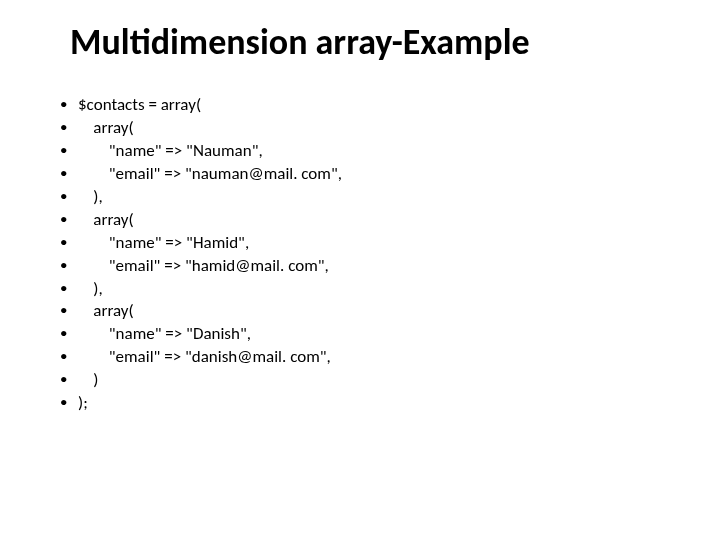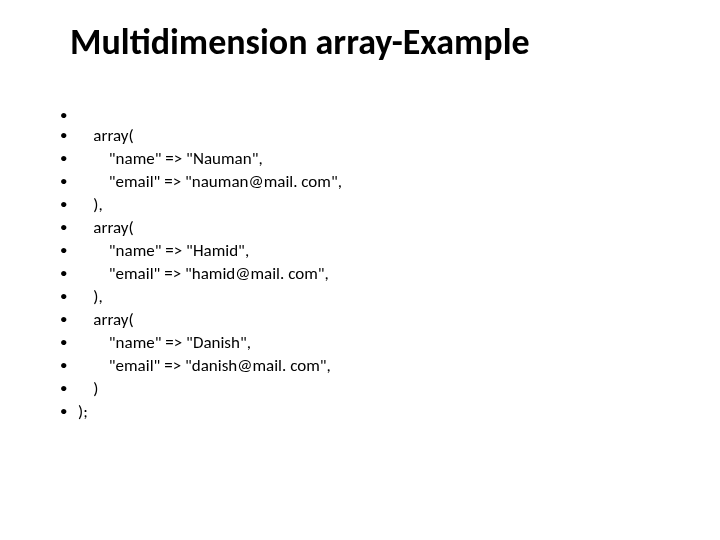--- a/index.html
+++ b/index.html
@@ -6,21 +6,21 @@
     body {
       width: 720px;
       height: 540px;
       background: #fff;
       font-family: Calibri, Arial, sans-serif;
       padding: 20px 50px;
     }
     .title {
       font-size: 36px;
       color: #000;
-      margin-bottom: 41px;
+      margin-bottom: 30px;
       margin-left: 20px;
     }
     .content {
       margin-left: 10px;
     }
     .line {
       display: flex;
       align-items: flex-start;
       font-size: 17px;
       line-height: 1.35;
@@ -36,20 +36,21 @@
     }
   </style>
 </head>
 <body>
 
 <h1 class="title">Multidimension array-Example</h1>
 
 <div class="content">
   <div class="line">
       <span class="bullet">•</span>
+      <span class="code-text">$contacts = array(</span>
     </div>
   <div class="line">
       <span class="bullet">•</span>
       <span class="code-text">    array(</span>
     </div>
   <div class="line">
       <span class="bullet">•</span>
       <span class="code-text">        "name" =&gt; "Nauman",</span>
     </div>
   <div class="line">

